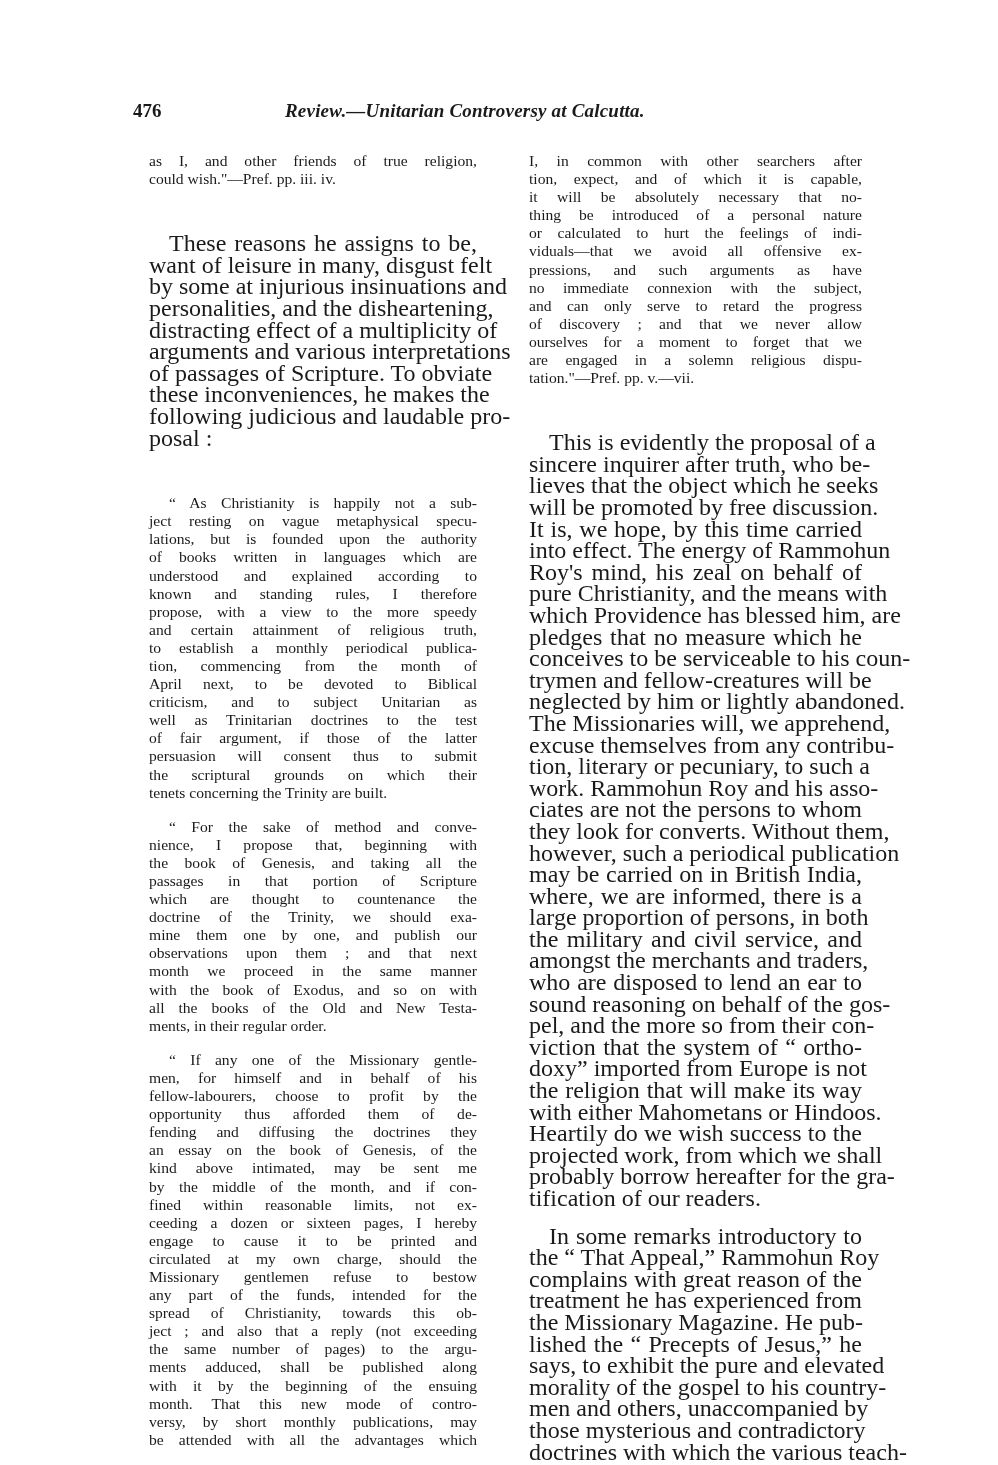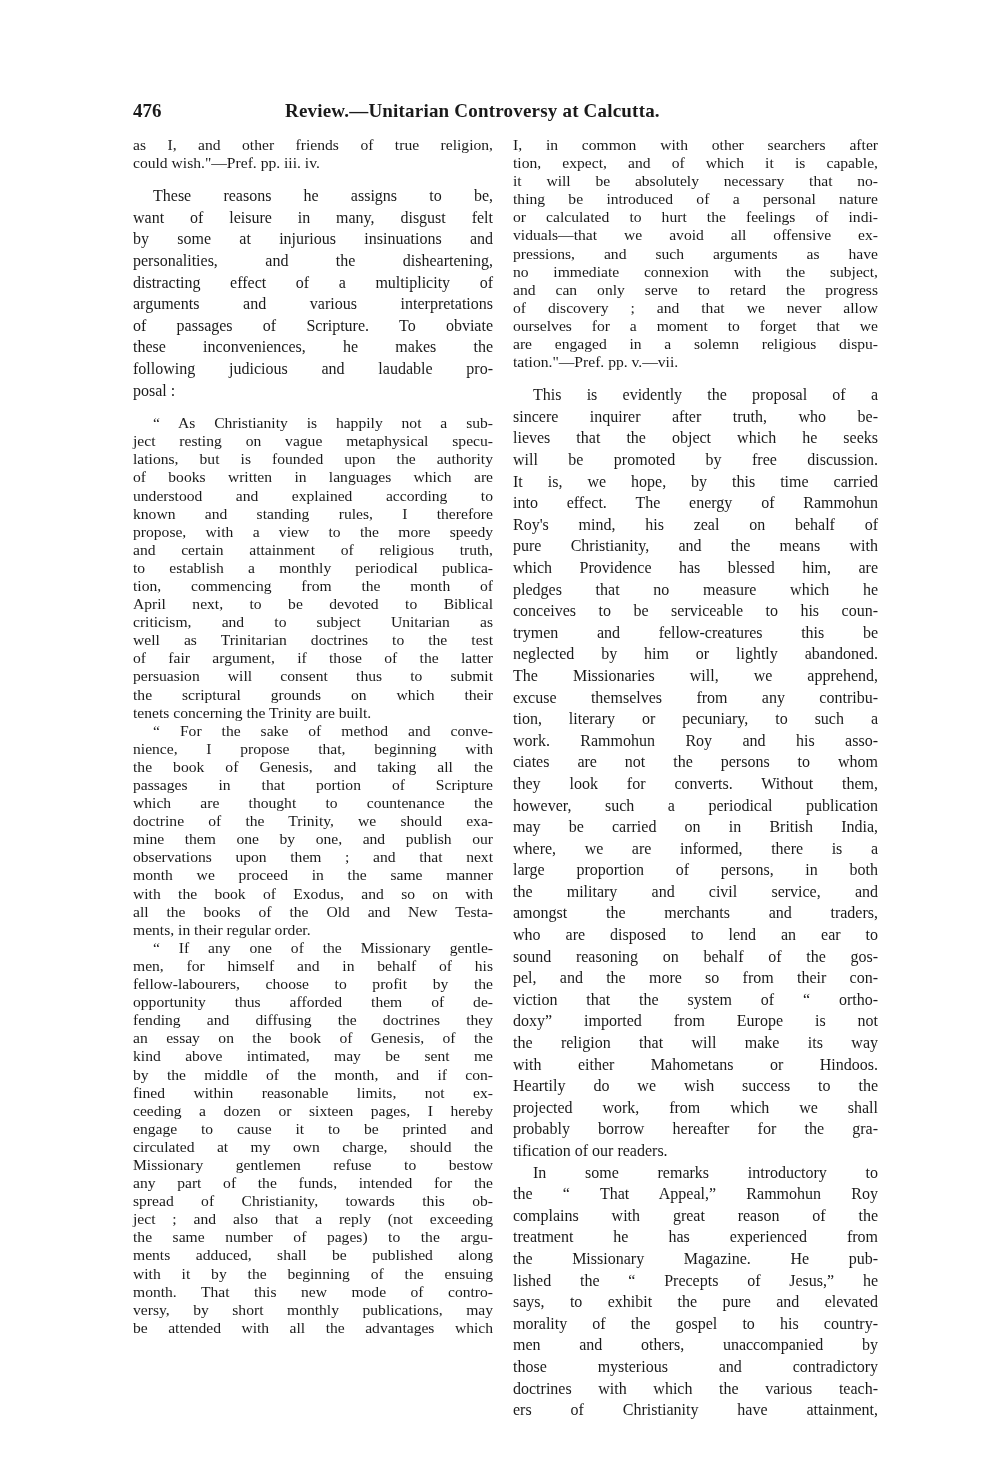--- a/index.html
+++ b/index.html
@@ -1,26 +1,26 @@
 <!DOCTYPE html>
 <html><head>
 <meta charset="utf-8">
 <style>
   html, body { margin: 0; padding: 0; background: #ffffff; }
   body { width: 998px; height: 1465px; position: relative; overflow: hidden; color: #1a1a1a; font-family: "DejaVu Serif", "Liberation Serif", serif; }
   .page { position: absolute; left: 0; top: 0; width: 998px; height: 1255px; }
   .header { position: absolute; top: 100px; left: 133px; width: 746px; height: 26px; }
   .page-number { position: absolute; left: 0; top: 0; font-family: "Liberation Serif", serif; font-size: 19px; font-weight: bold; }
-  .running-title { position: absolute; left: 152px; top: 0; font-family: "Liberation Serif", serif; font-size: 19px; font-weight: bold; letter-spacing: 0.2px; }
+  .running-title { position: absolute; left: 152px; top: 0; font-family: "Liberation Serif", serif; font-size: 19px; font-style: italic; font-weight: bold; letter-spacing: 0.2px; }
   .col { position: absolute; top: 136px; }
   .col-left { left: 133px; width: 360px; }
   .col-right { left: 513px; width: 365px; }
-  .col p { margin: 0; text-align: justify; font-family: "Liberation Serif", serif; }
+  .col p { margin: 16px; text-align: justify; font-family: "Liberation Serif", serif; }
   .small { font-size: 15.6px; line-height: 18.1px; }
-  .large { font-size: 16px; line-height: 21.6px; }
+  .large { font-size: 24px; line-height: 21.6px; }
   .gap-md { height: 13px; }
   .line { display: block; white-space: nowrap; text-align: justify; text-align-last: justify; }
   .line.last { text-align-last: left; }
   .line.ind { padding-left: 20px; }
 </style>
 </head>
 <body>
 
 <div class="page">
 
@@ -129,21 +129,21 @@
         <span class="line">sincere inquirer after truth, who be-</span>
         <span class="line">lieves that the object which he seeks</span>
         <span class="line">will be promoted by free discussion.</span>
         <span class="line">It is, we hope, by this time carried</span>
         <span class="line">into effect. The energy of Rammohun</span>
         <span class="line">Roy's mind, his zeal on behalf of</span>
         <span class="line">pure Christianity, and the means with</span>
         <span class="line">which Providence has blessed him, are</span>
         <span class="line">pledges that no measure which he</span>
         <span class="line">conceives to be serviceable to his coun-</span>
-        <span class="line">trymen and fellow-creatures this be</span>
+        <span class="line">trymen and fellow-creatures will be</span>
         <span class="line">neglected by him or lightly abandoned.</span>
         <span class="line">The Missionaries will, we apprehend,</span>
         <span class="line">excuse themselves from any contribu-</span>
         <span class="line">tion, literary or pecuniary, to such a</span>
         <span class="line">work. Rammohun Roy and his asso-</span>
         <span class="line">ciates are not the persons to whom</span>
         <span class="line">they look for converts. Without them,</span>
         <span class="line">however, such a periodical publication</span>
         <span class="line">may be carried on in British India,</span>
         <span class="line">where, we are informed, there is a</span>

